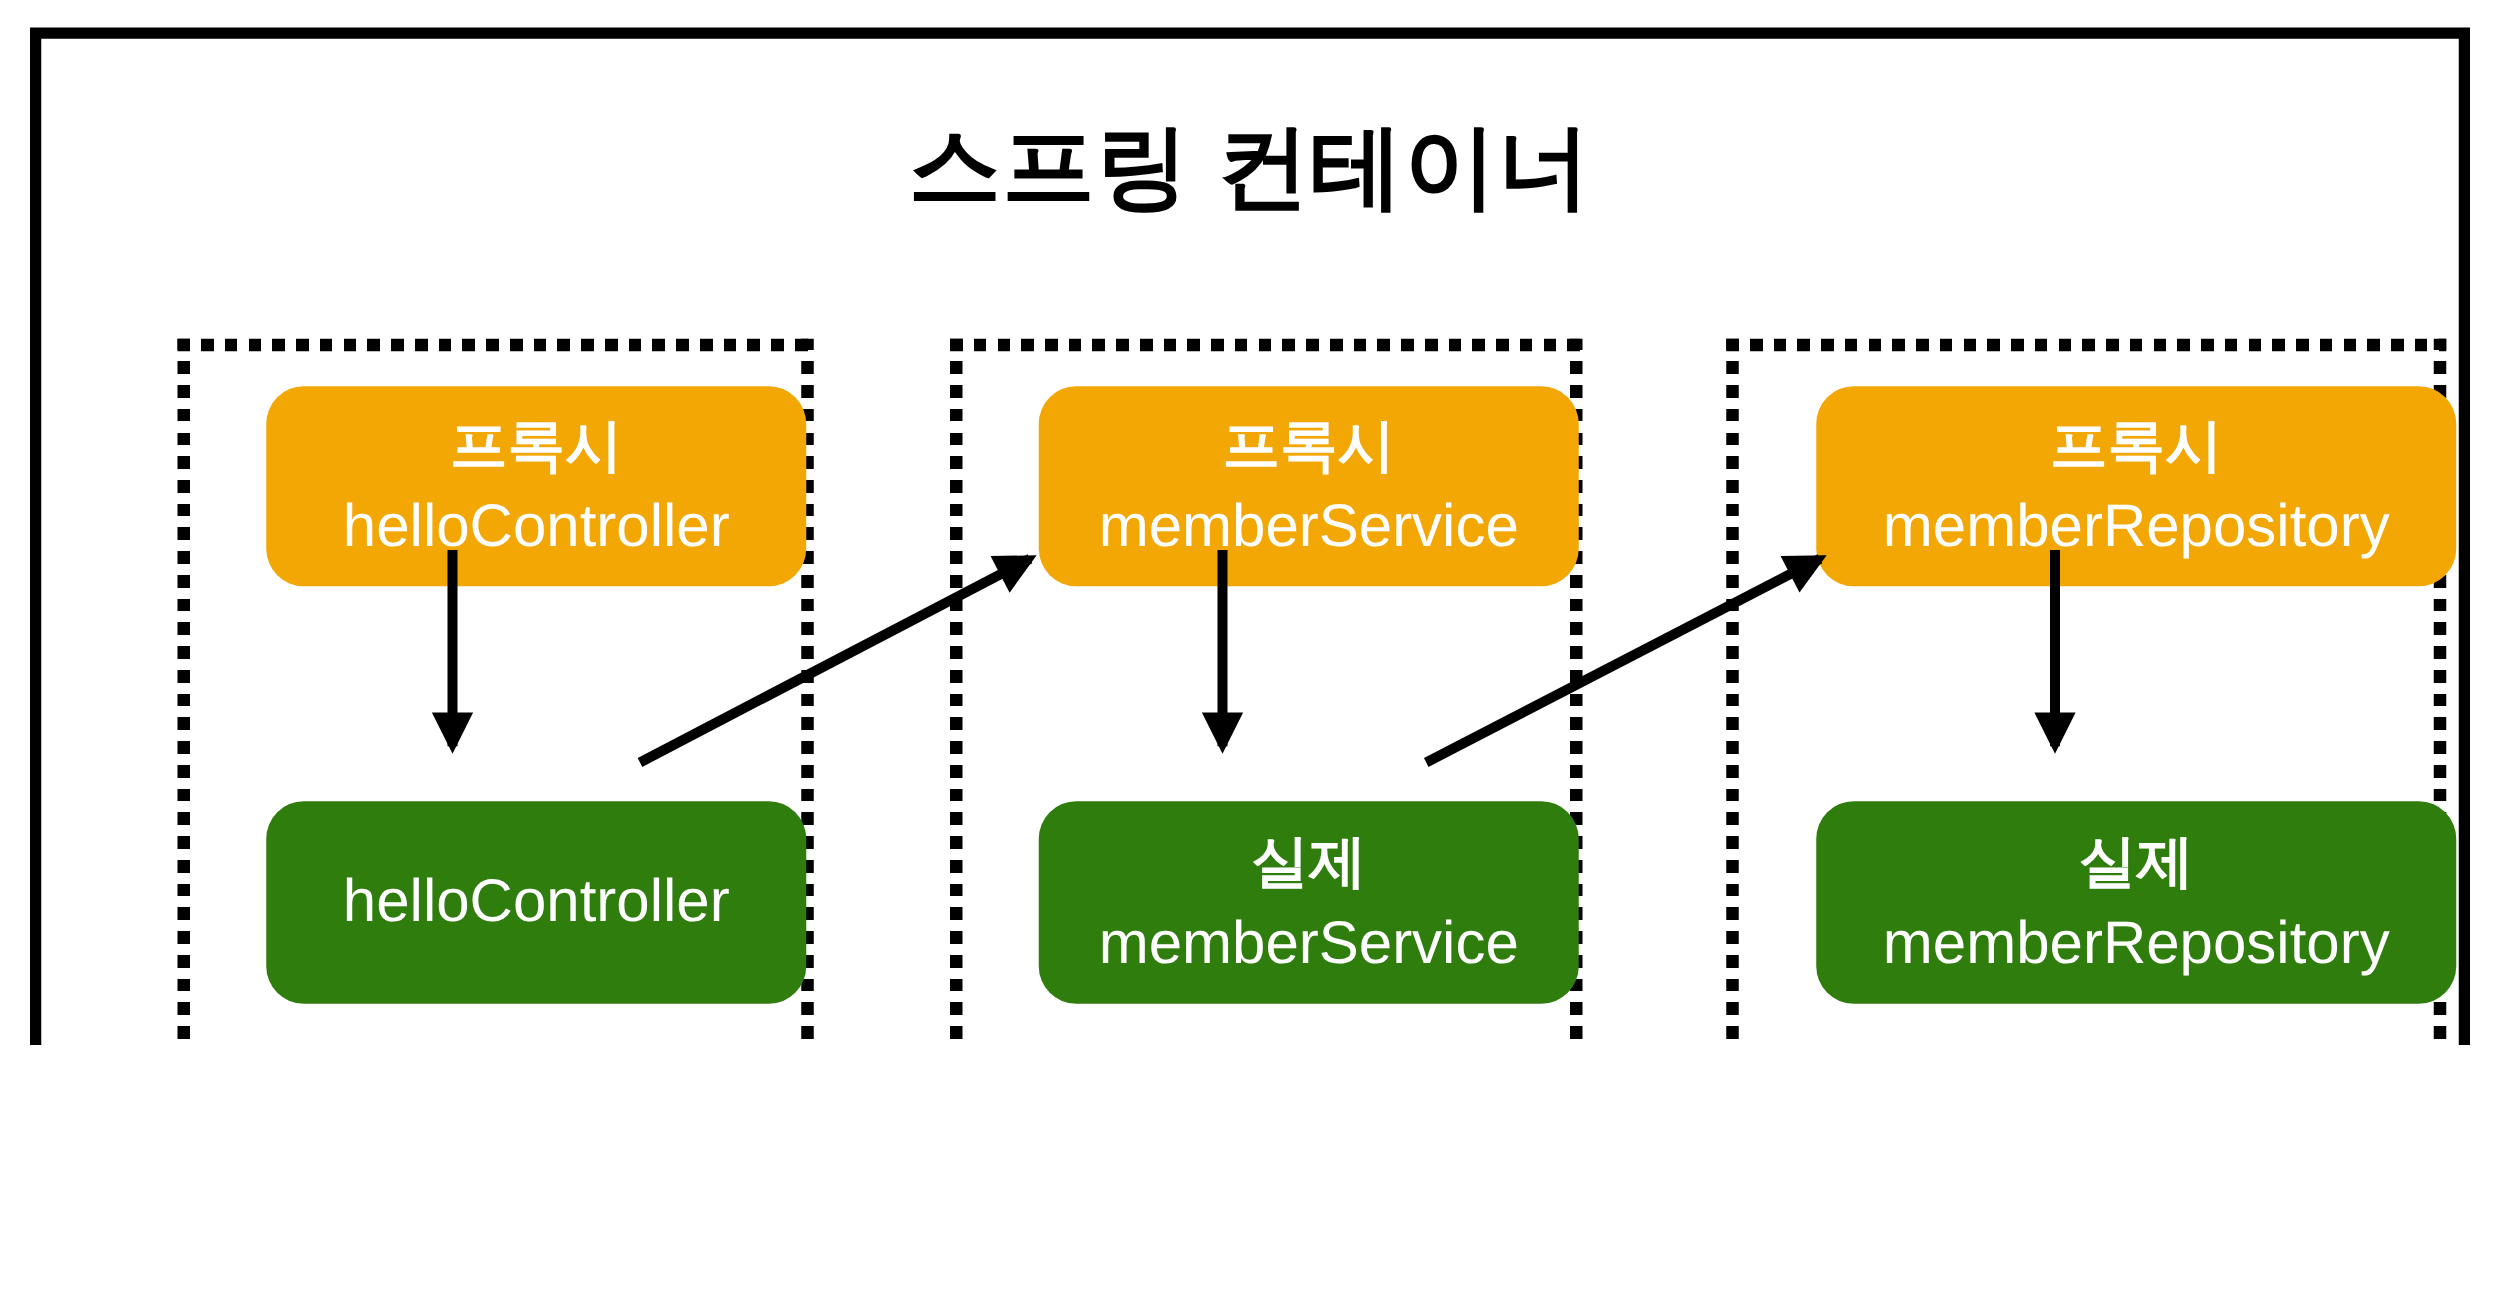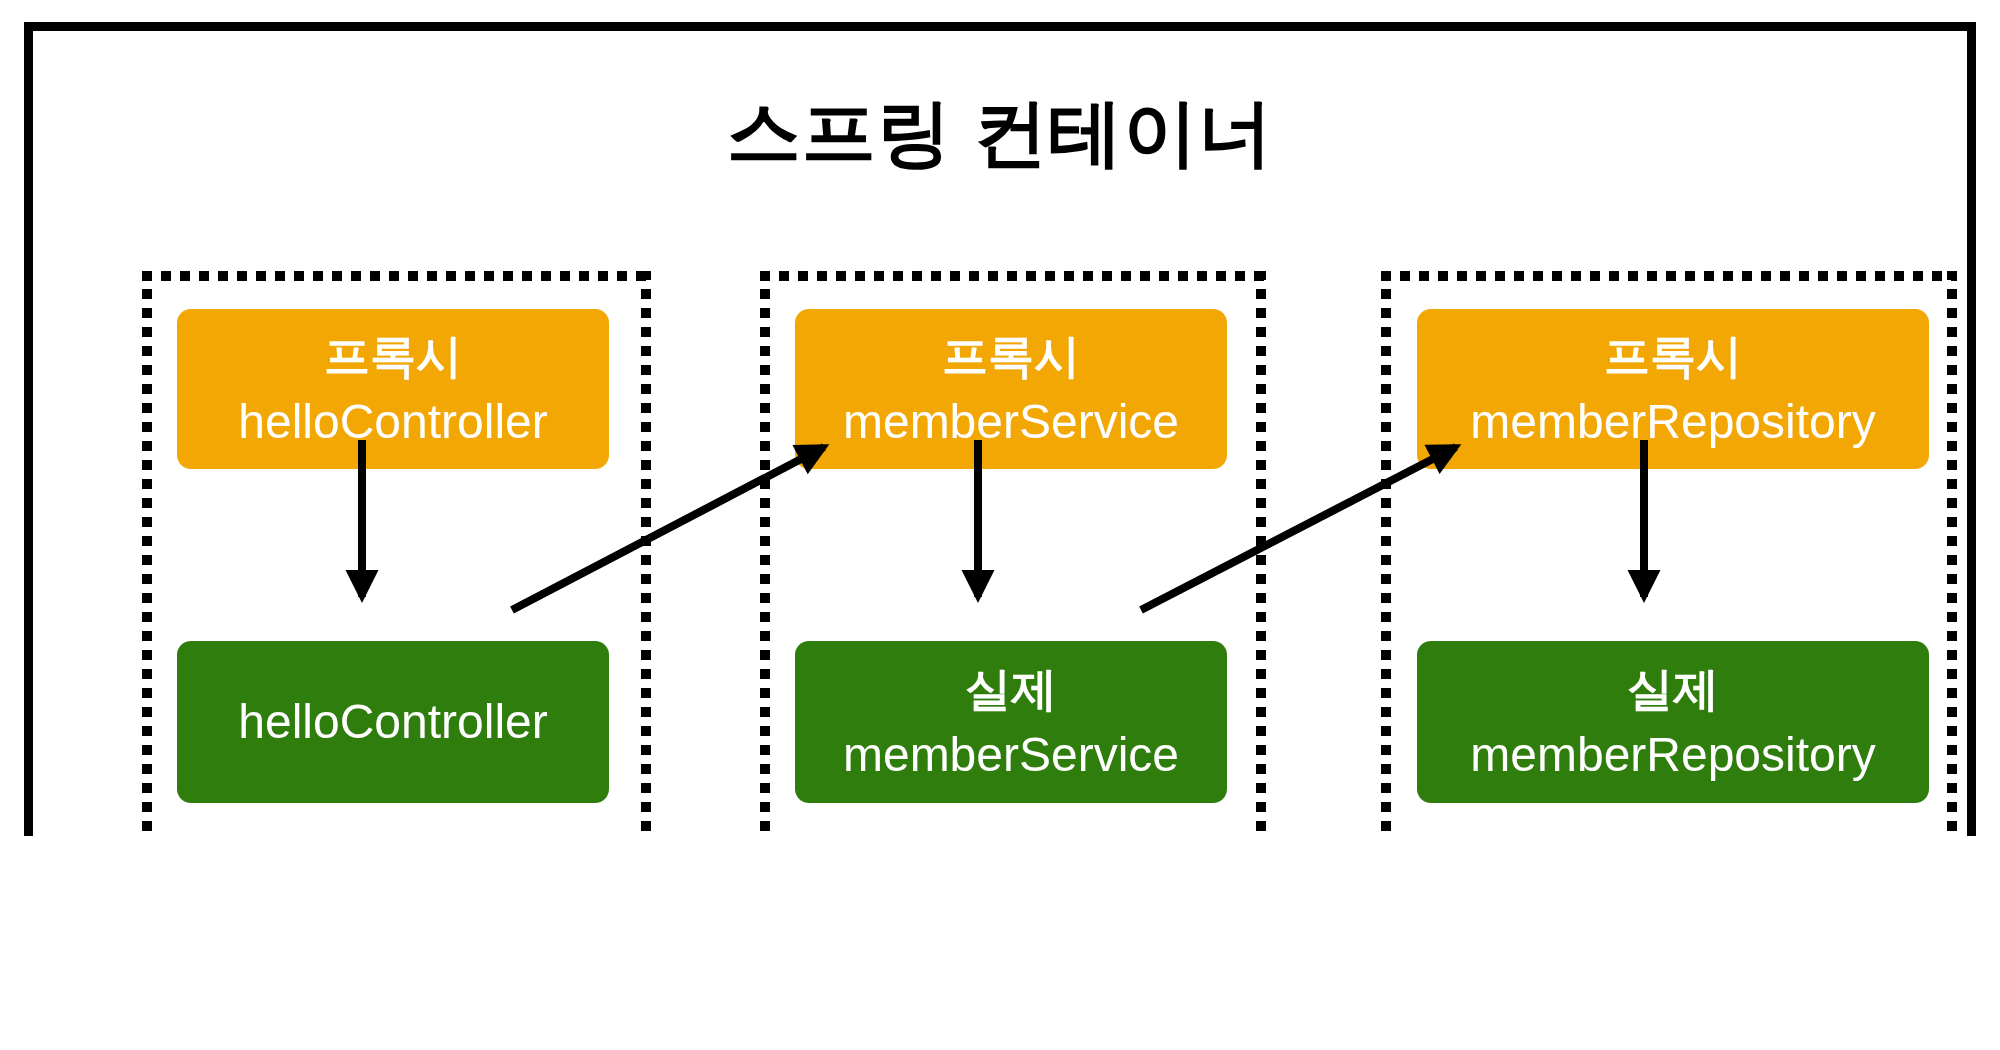--- a/index.html
+++ b/index.html
@@ -27,22 +27,22 @@
     background:
       repeating-linear-gradient(90deg,var(--line) 0 10px,transparent 10px 19px) left top / 100% 10px no-repeat,
       repeating-linear-gradient(90deg,var(--line) 0 10px,transparent 10px 19px) left bottom / 100% 10px no-repeat,
       repeating-linear-gradient(0deg,var(--line) 0 10px,transparent 10px 19px) left top / 10px 100% no-repeat,
       repeating-linear-gradient(0deg,var(--line) 0 10px,transparent 10px 19px) right top / 10px 100% no-repeat;
   }
   .g1{left:109px;width:509px;}
   .g2{left:727px;width:506px;}
   .g3{left:1348px;width:576px;}
   .box{
-    position:absolute;border-radius:14px;display:flex;flex-direction:column;
-    align-items:center;justify-content:center;color:var(--box-text);text-align:center;
+    position:absolute;border-radius:30px;display:flex;flex-direction:column;
+    align-items:center;justify-content:center;color:var(--box-text);text-align:center;margin-left:36px;
   }
   .proxy{top:38px;height:160px;background:var(--proxy-box);}
   .target{top:370px;height:162px;background:var(--target-box);}
   .g1 .box{left:35px;width:432px;}
   .g2 .box{left:35px;width:432px;}
   .g3 .box{left:36px;width:512px;}
   .line{line-height:66px;white-space:nowrap;}
   .ko{font-size:46px;font-weight:700;}
   .en{font-size:48px;font-weight:400;}
   .ko:empty{display:none;}

